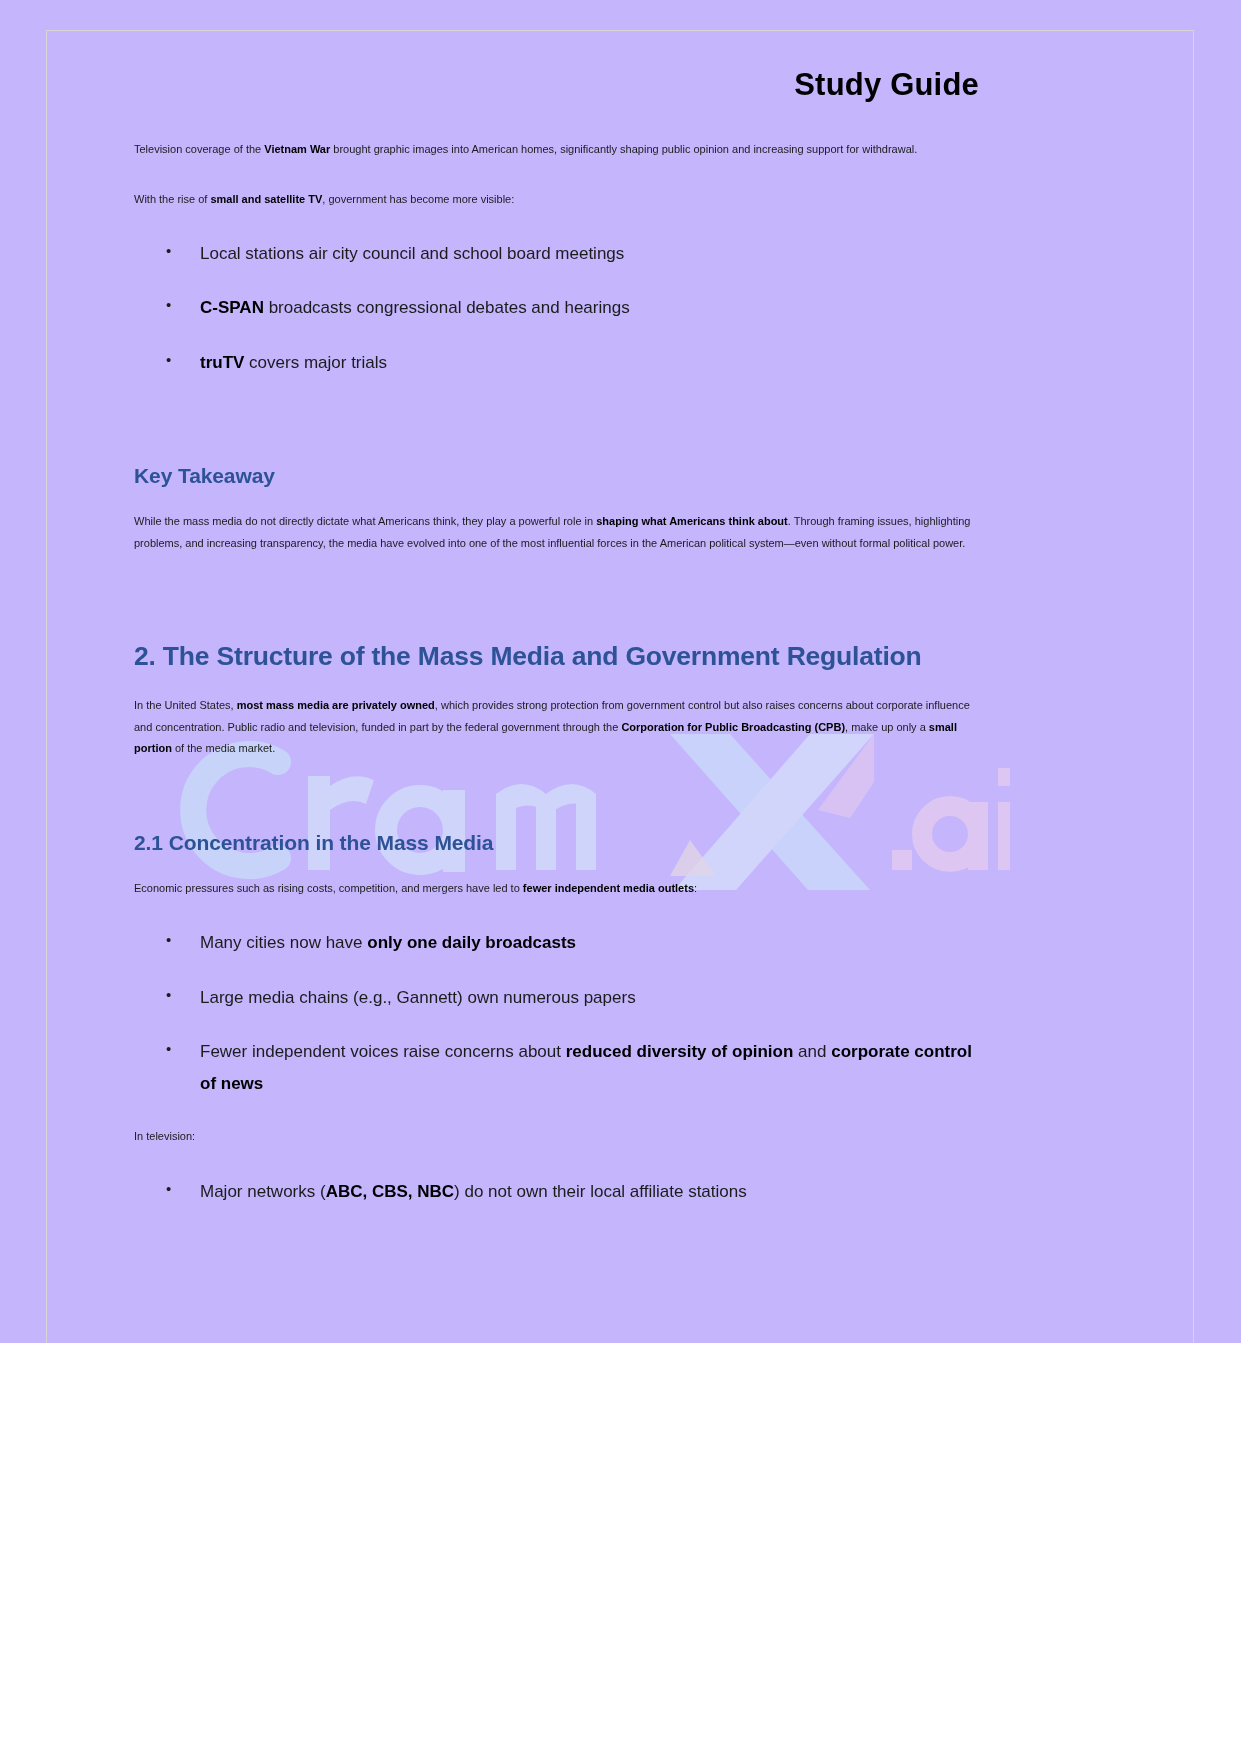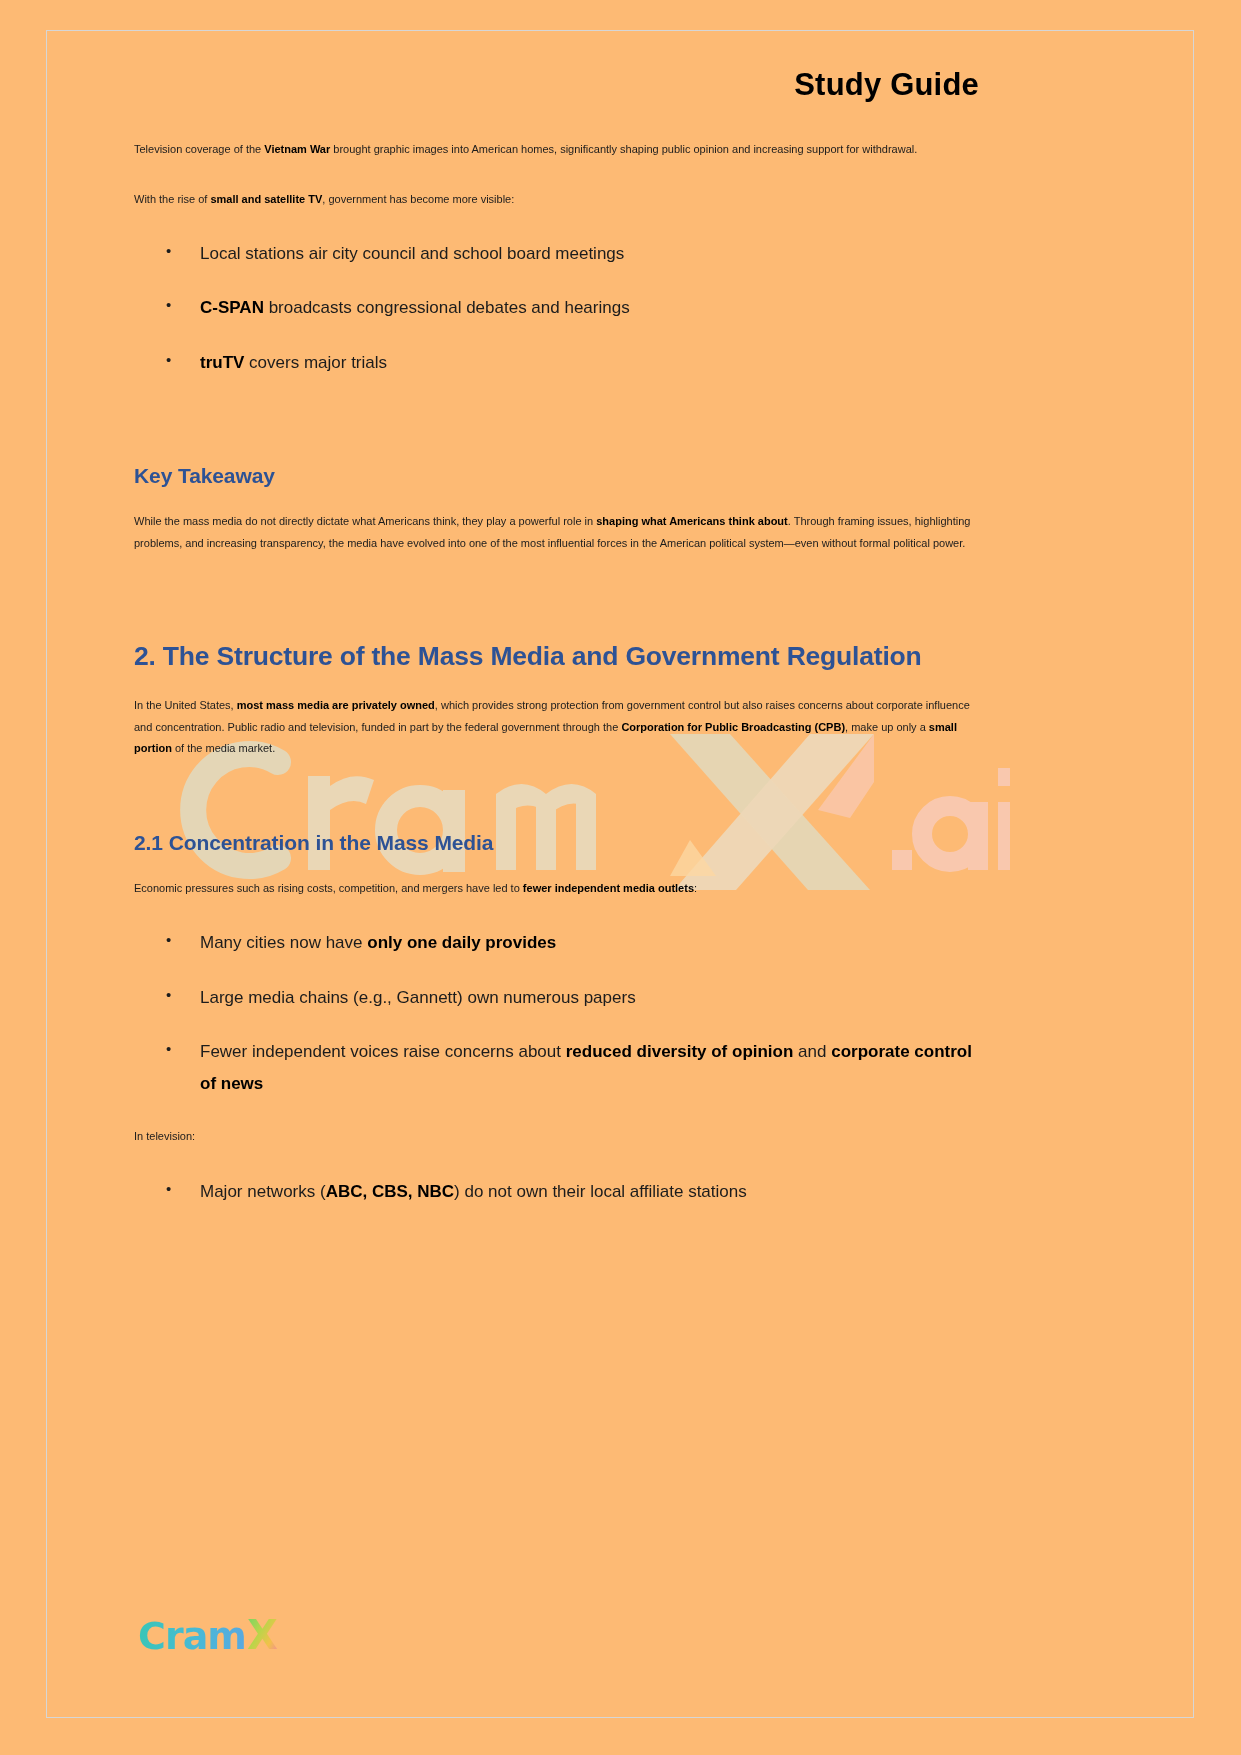--- a/index.html
+++ b/index.html
@@ -7,22 +7,22 @@
     padding: 0;
     background: #ffffff;
   }
   body {
     font-family: "Liberation Sans", sans-serif;
     -webkit-font-smoothing: antialiased;
   }
   .page {
     position: relative;
     width: 1241px;
-    height: 1755px;
-    background: #fdba74;
+    height: 1343px;
+    background: #c4b5fd;
     box-sizing: border-box;
     overflow: hidden;
     text-decoration: underline;
   }
   .page-frame {
     position: absolute;
     left: 46px;
     top: 30px;
     width: 1148px;
     height: 1688px;
@@ -231,21 +231,21 @@
 
     <p class="para"><span>In the United States, </span><b>most mass media are privately owned</b><span>, which provides strong protection from government control but also raises concerns about corporate influence and concentration. Public radio and television, funded in part by the federal government through the </span><b>Corporation for Public Broadcasting (CPB)</b><span>, make up only a </span><b>small portion</b><span> of the media market.</span></p>
 
     <div class="spacer-md"></div>
 
     <h2 class="h2">2.1 Concentration in the Mass Media</h2>
 
     <p class="para"><span>Economic pressures such as rising costs, competition, and mergers have led to </span><b>fewer independent media outlets</b><span>:</span></p>
 
     <ul class="bullets">
-      <li class="bullet"><span>Many cities now have </span><b>only one daily provides</b><span></span></li>
+      <li class="bullet"><span>Many cities now have </span><b>only one daily broadcasts</b><span></span></li>
       <li class="bullet"><span>Large media chains (e.g., Gannett) own numerous papers</span><b></b><span></span></li>
       <li class="bullet"><span>Fewer independent voices raise concerns about </span><b>reduced diversity of opinion</b><span> and </span><b>corporate control of news</b><span></span></li>
     </ul>
 
     <p class="para">In television:</p>
 
     <ul class="bullets">
       <li class="bullet"><span>Major networks (</span><b>ABC, CBS, NBC</b><span>) do not own their local affiliate stations</span></li>
     </ul>
 

